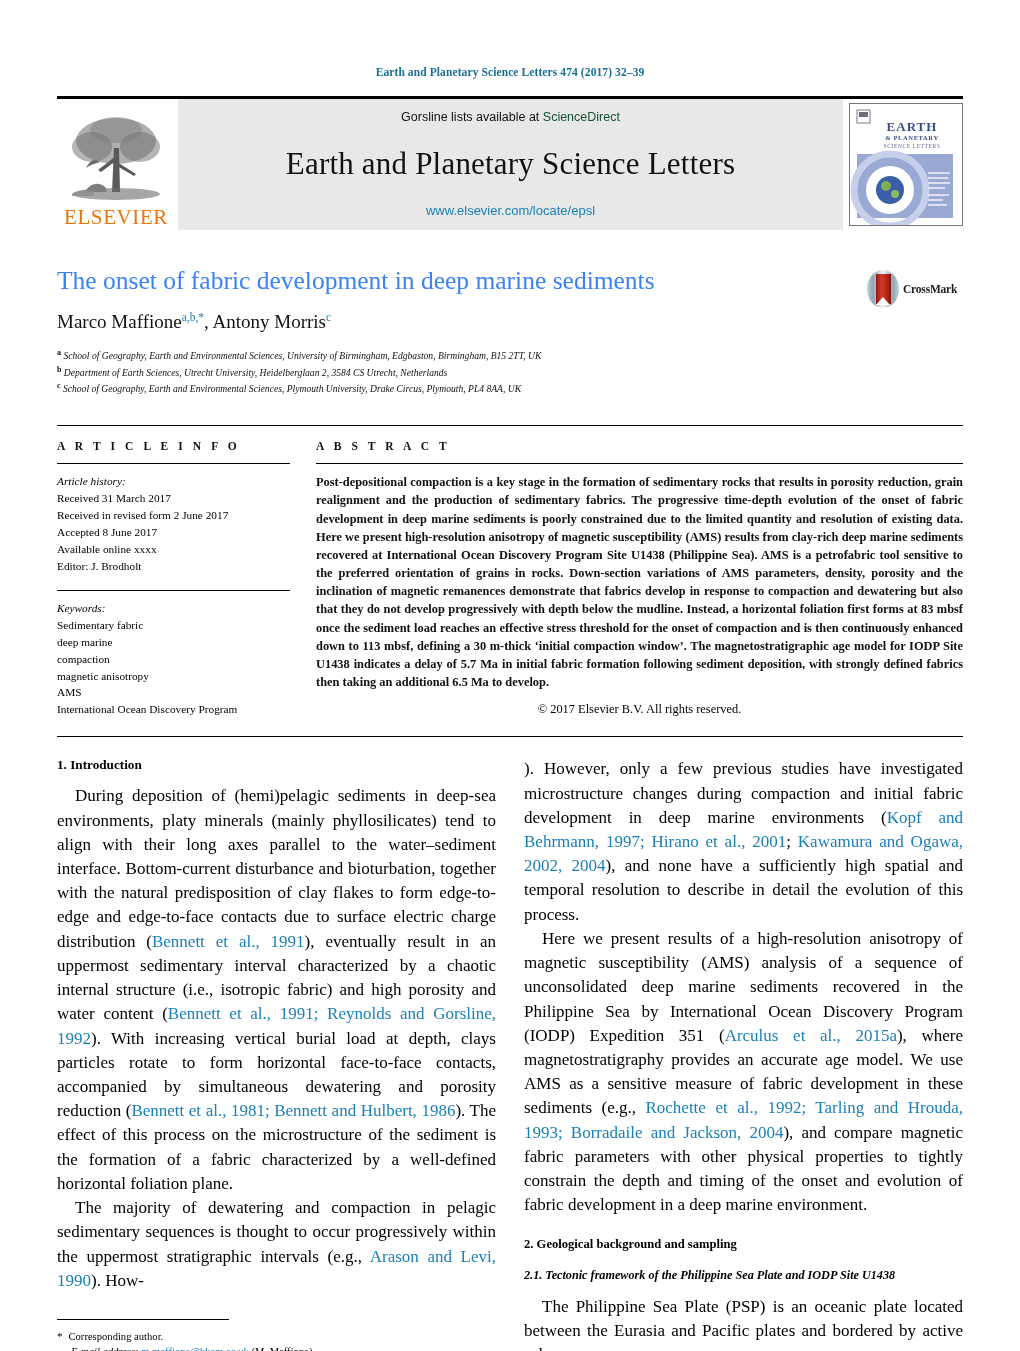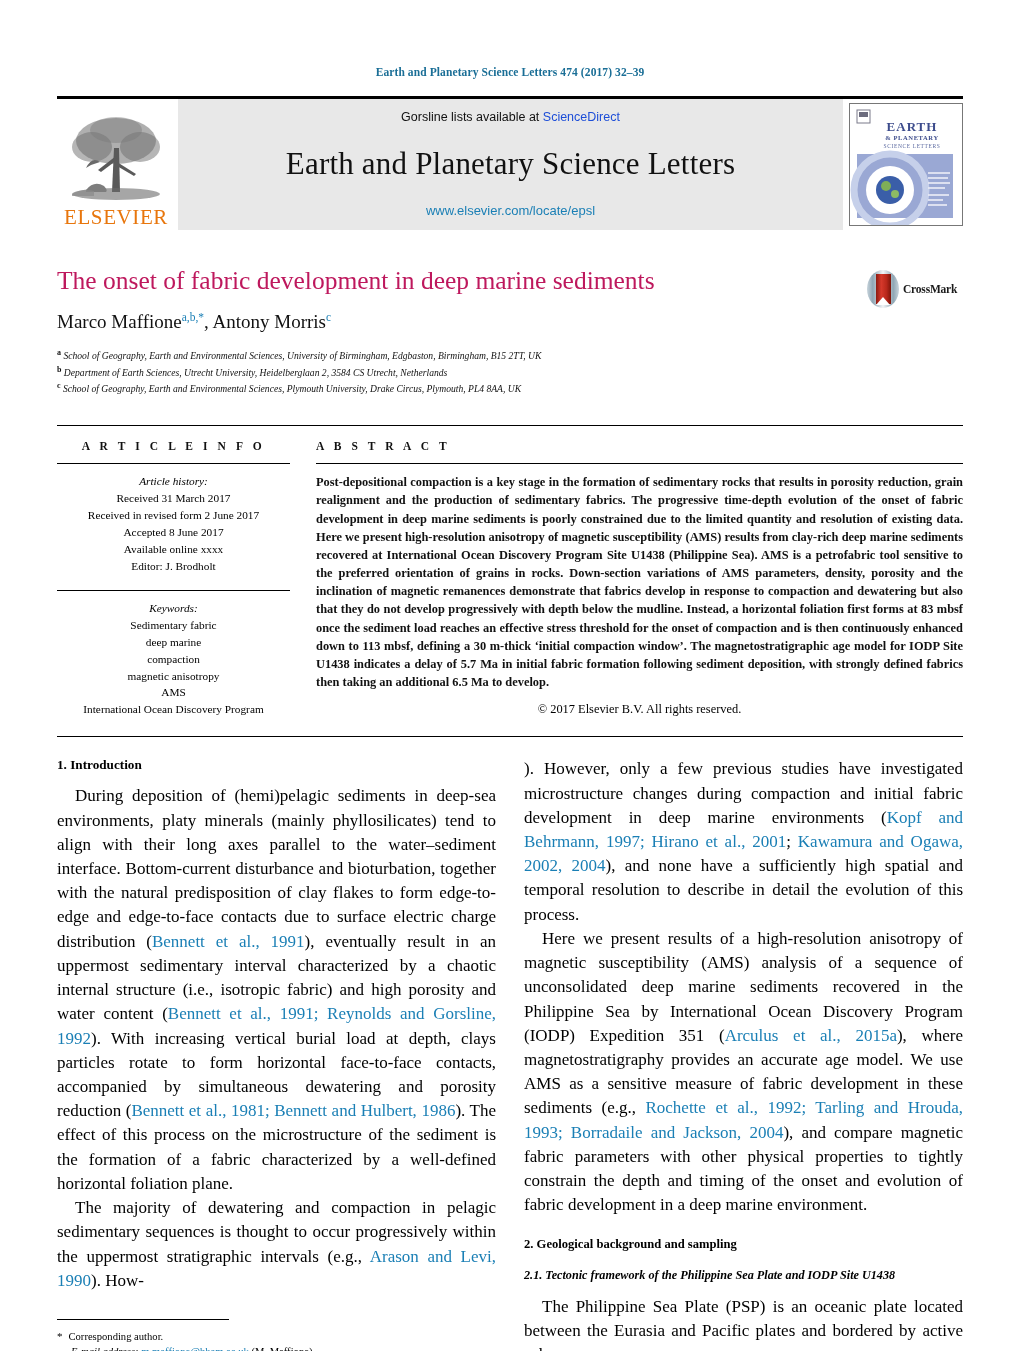--- a/index.html
+++ b/index.html
@@ -75,21 +75,21 @@
     align-items: center;
     justify-content: space-between;
     padding: 11px 0 12px 0;
   }
   .contents-line {
     font-family: "Liberation Sans", sans-serif;
     font-size: 12.5px;
     color: #111;
   }
   .contents-line .sd {
-    color: #1d4ed8;
+    color: #14532d;
   }
   .journal-title {
     font-family: "Liberation Serif", serif;
     font-size: 31px;
     color: #111;
     letter-spacing: .2px;
   }
   .journal-url {
     font-family: "Liberation Sans", sans-serif;
     font-size: 13px;
@@ -110,21 +110,21 @@
   .title-block {
     margin-top: 37px;
     position: relative;
     border-bottom: 0;
     padding-bottom: 6px;
   }
   .paper-title {
     font-family: "Liberation Serif", serif;
     font-size: 25.5px;
     line-height: 1.12;
-    color: #be185d;
+    color: #3b82f6;
     margin: 0;
     font-weight: normal;
     max-width: 740px;
   }
   .authors {
     font-family: "Liberation Serif", serif;
     font-size: 19px;
     margin-top: 15px;
     color: #111;
   }
@@ -195,21 +195,20 @@
   .info-abstract {
     margin-top: 22px;
     border-top: 1px solid #000;
     padding-top: 14px;
     display: flex;
   }
   .col-info {
     flex: 0 0 259px;
     padding-right: 26px;
     box-sizing: border-box;
-    text-align: center;
   }
   .col-abstract {
     flex: 1 1 auto;
   }
   .sec-heading {
     font-family: "Liberation Serif", serif;
     font-weight: bold;
     font-size: 11.5px;
     letter-spacing: 3.6px;
     color: #111;

